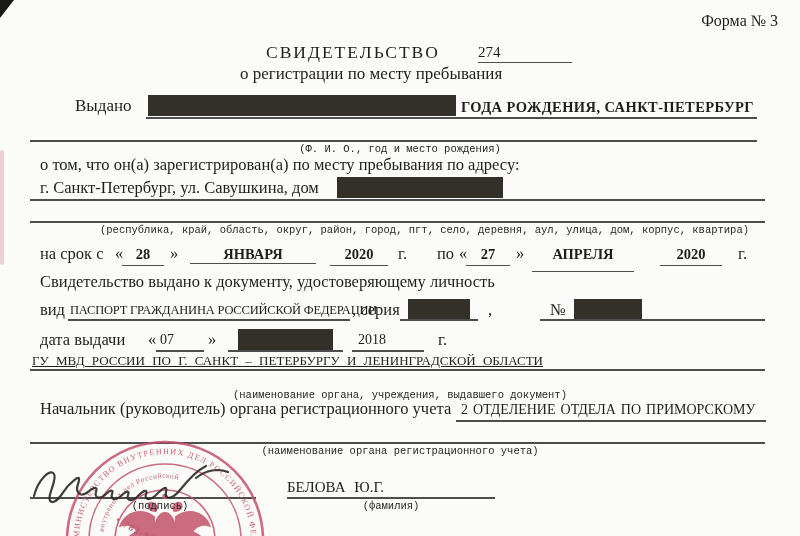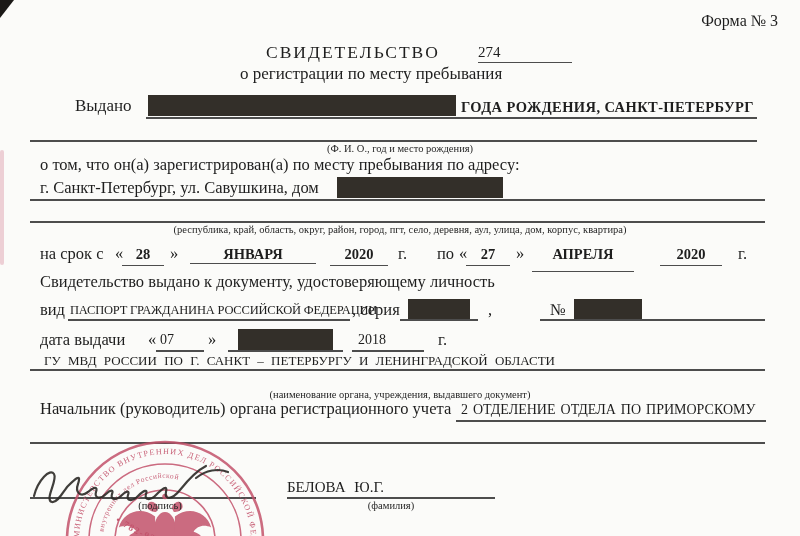--- a/index.html
+++ b/index.html
@@ -1,20 +1,20 @@
 <!DOCTYPE html>
 <html><head>
 <meta charset="utf-8">
 <style>
   html,body{margin:0;padding:0;background:#e8e8e6;}
   #page{position:relative;width:800px;height:536px;background:#fbfbf9;overflow:hidden;
         font-family:"Liberation Serif",serif;color:#1e1e1e;}
   .abs{position:absolute;white-space:nowrap;}
   .t{font-family:"Liberation Serif",serif;color:#1e1e1e;}
-  .cap{font-size:10.5px;color:#262626;text-align:center;}
+  .cap{font-size:10.5px;color:#262626;text-align:center;font-family:Liberation Mono, monospace;}
   .rule{position:absolute;height:2px;background:#4d4d4d;}
   .bar{position:absolute;background:#332f29;}
   .bold{font-weight:bold;}
   .val{font-weight:bold;text-align:center;}
   .ctr{text-align:left;}
 </style>
 </head>
 <body>
 
 <div id="page">
@@ -75,28 +75,29 @@
   <span class="abs t" style="left:148px;top:330px;font-size:16.5px;">«</span>
   <span class="abs t ctr" style="left:160px;top:332px;width:40px;font-size:14px;">07</span>
   <div class="rule" style="left:156px;top:350px;width:48px;"></div>
   <span class="abs t" style="left:208px;top:330px;font-size:16.5px;">»</span>
   <div class="bar" style="left:238px;top:329px;width:95px;height:21px;"></div>
   <div class="rule" style="left:228px;top:350px;width:115px;"></div>
   <span class="abs t ctr" style="left:358px;top:332px;width:60px;font-size:14px;">2018</span>
   <div class="rule" style="left:352px;top:350px;width:72px;"></div>
   <span class="abs t" style="left:438px;top:330px;font-size:16.5px;">г.</span>
 
-  <span class="abs t" style="left:44px;top:353px;font-size:13px;word-spacing:4px;">ГУ МВД РОССИИ ПО Г. САНКТ – ПЕТЕРБУРГУ И ЛЕНИНГРАДСКОЙ ОБЛАСТИ</span>
+  <span class="abs t" style="left:32px;top:353px;font-size:13px;word-spacing:4px;text-decoration:underline;">ГУ МВД РОССИИ ПО Г. САНКТ – ПЕТЕРБУРГУ И ЛЕНИНГРАДСКОЙ ОБЛАСТИ</span>
   <div class="rule" style="left:30px;top:369px;width:735px;"></div>
   <span class="abs t cap" style="left:200px;top:372px;width:400px;margin-top:17px;">(наименование органа, учреждения, выдавшего документ)</span>
 
   <span class="abs t" style="left:40px;top:399px;font-size:16.5px;">Начальник (руководитель) органа регистрационного учета</span>
   <span class="abs t" style="left:461px;top:402px;font-size:14px;word-spacing:1.5px;">2 ОТДЕЛЕНИЕ ОТДЕЛА ПО ПРИМОРСКОМУ</span>
   <div class="rule" style="left:456px;top:420px;width:310px;"></div>
   <div class="rule" style="left:30px;top:442px;width:735px;"></div>
+  <span class="abs t cap" style="left:200px;top:445px;width:400px;">(наименование органа регистрационного учета)</span>
 
   <svg class="abs" style="left:58px;top:432px;z-index:1;" width="214" height="104" viewBox="0 0 214 104">
     <defs>
       <path id="arcOuter" d="M21,108 A86,86 0 0 1 193,108"></path>
       <path id="arcInner" d="M45,108 A62,62 0 0 1 169,108"></path>
       <path id="arcCode" d="M52,86 Q98,118 152,124"></path>
     </defs>
     <g fill="none" stroke="#c3526b" opacity="0.85">
       <circle cx="107" cy="108" r="98" stroke-width="2.6"></circle>
       <circle cx="107" cy="108" r="76" stroke-width="1.6"></circle>

